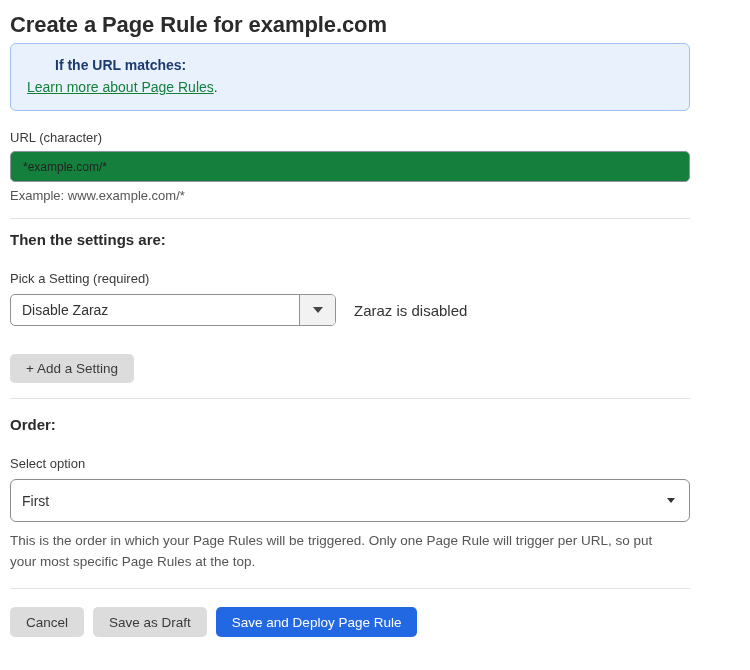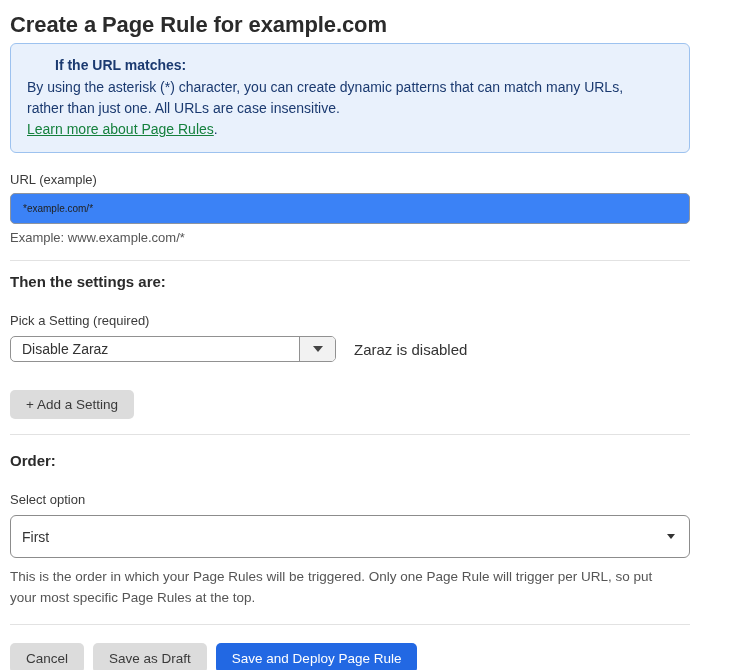--- a/index.html
+++ b/index.html
@@ -55,26 +55,26 @@
   .helper-text {
     font-size: 13px;
     color: #555555;
   }
 
   
   .url-input {
     display: block;
     width: 680px;
     height: 31px;
-    background: #3b82f6;
+    background: #15803d;
     border: 1px solid #8e949e;
     border-radius: 5px;
     padding: 0 12px;
     font-family: "Liberation Sans", "DejaVu Sans", sans-serif;
-    font-size: 10px;
+    font-size: 12px;
     color: #222222;
     margin-bottom: 6px;
     outline: none;
   }
 
   .divider {
     border: none;
     border-top: 1px solid #e2e2e2;
     height: 0;
     width: 680px;
@@ -93,21 +93,21 @@
   
   .setting-row {
     display: flex;
     align-items: center;
     margin-top: 8px;
   }
   .split-select {
     display: flex;
     align-items: stretch;
     width: 326px;
-    height: 26px;
+    height: 32px;
     border: 1px solid #919191;
     border-radius: 5px;
     background: #ffffff;
     cursor: pointer;
     overflow: hidden;
   }
   .split-select .select-value {
     flex: 1;
     display: flex;
     align-items: center;
@@ -204,25 +204,24 @@
 </style>
 </head>
 <body>
 
 <div class="page">
 
   <h1 class="page-title">Create a Page Rule for example.com</h1>
 
   <div class="info-box">
     <div class="info-heading">If the URL matches:</div>
-    <div class="info-body">By using the asterisk (*) character, you can create dynamic patterns that can match many URLs, rather than just one. All URLs are case insensitive.</div>
     <div class="info-link-line"><a class="info-link">Learn more about Page Rules</a><span class="info-link-suffix">.</span></div>
   </div>
 
-  <div class="field-label">URL (example)</div>
+  <div class="field-label">URL (character)</div>
   <input class="url-input" type="text" value="*example.com/*" style="">
   <div class="helper-text">Example: www.example.com/*</div>
 
   <hr class="divider divider-url">
 
   <h2 class="section-heading">Then the settings are:</h2>
 
   <div class="field-label picker-label">Pick a Setting (required)</div>
 
   <div class="setting-row">

